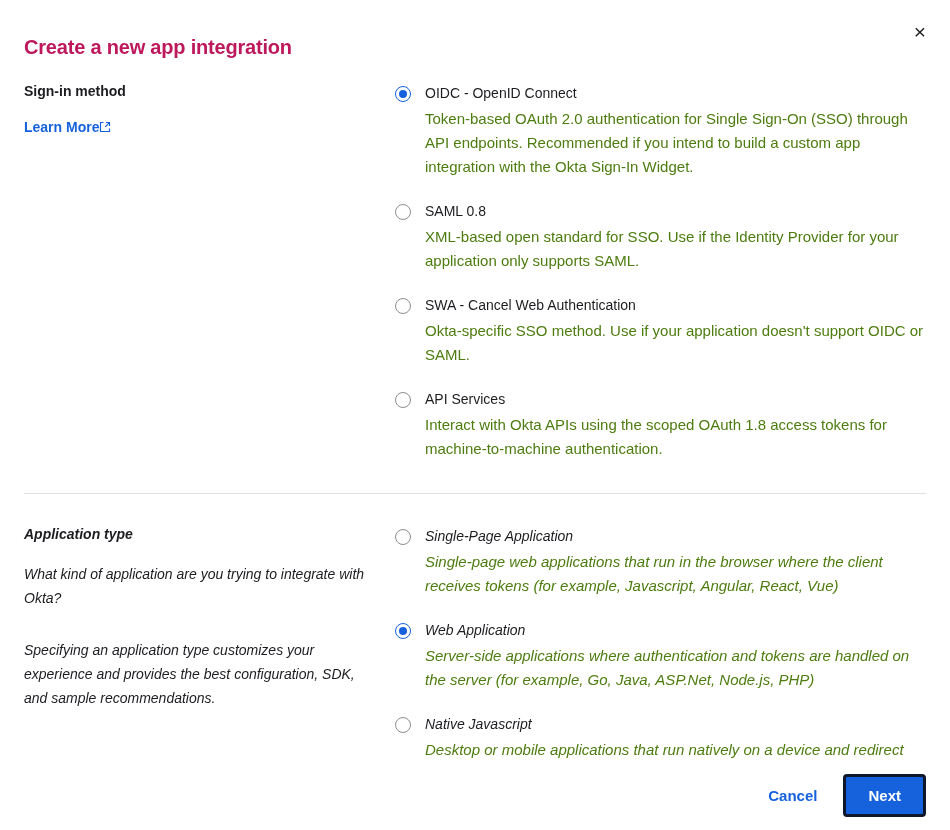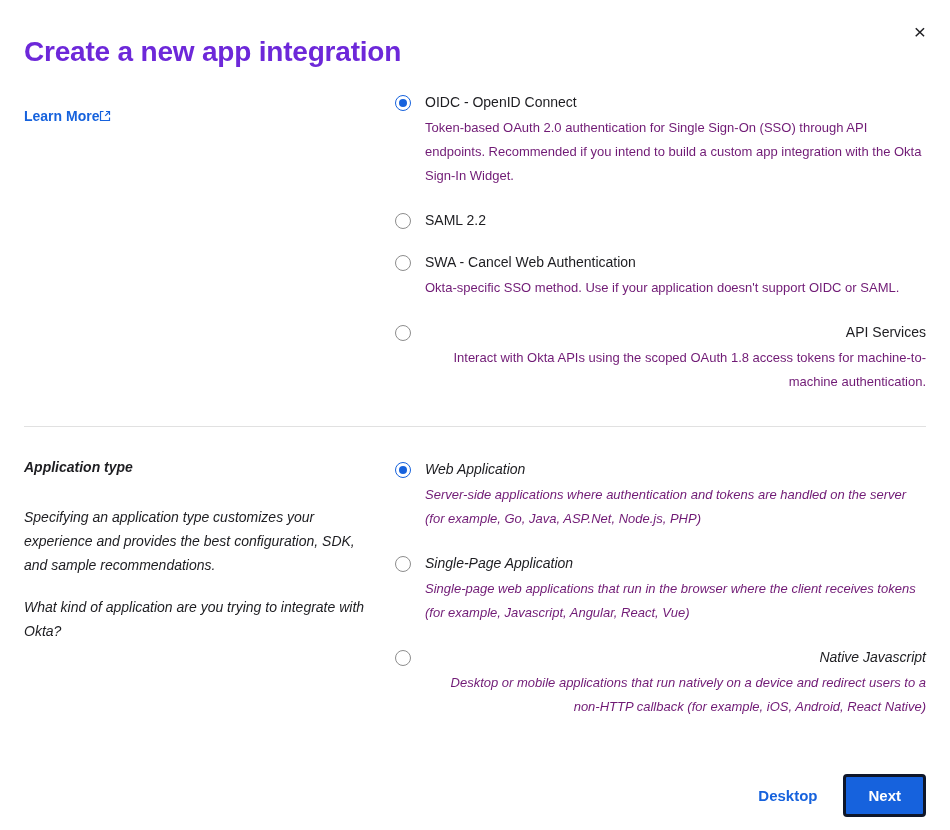--- a/index.html
+++ b/index.html
@@ -32,26 +32,26 @@
     background: transparent;
     color: #1d1d21;
     font-size: 21px;
     line-height: 32px;
     text-align: center;
     cursor: pointer;
     padding: 0;
     font-family: "Liberation Sans", sans-serif;
   }
   .dialog-title {
-    font-size: 28px;
+    font-size: 20px;
     font-weight: bold;
     letter-spacing: -0.2px;
     margin: 0;
     padding: 36px 0 0 24px;
-    color: #6d28d9;
+    color: #be185d;
   }
   .section {
     display: flex;
     padding: 0 24px;
   }
   .section-left {
     width: 371px;
     flex: 0 0 371px;
     padding-right: 24px;
   }
@@ -94,21 +94,21 @@
   .learn-more .ext-icon svg { display: block; }
 
   .sign-in-section { margin-top: 22px; }
 
   .radio-row {
     display: flex;
     align-items: flex-start;
     margin-bottom: 22px;
     cursor: pointer;
   }
-  .radio-row:last-child { margin-bottom: 0; text-align: right; }
+  .radio-row:last-child { margin-bottom: 0; }
   .radio {
     flex: 0 0 16px;
     width: 16px;
     height: 16px;
     border-radius: 50%;
     border: 1px solid #8d8d8d;
     background: #ffffff;
     margin-top: 3px;
     margin-right: 14px;
     position: relative;
@@ -129,22 +129,22 @@
     background: #1662dd;
   }
   .radio-text { flex: 1 1 auto; }
   .radio-title {
     font-size: 14px;
     color: #1d1d21;
     line-height: 20px;
     margin: 0;
   }
   .radio-desc {
-    font-size: 13px;
-    color: #701a75;
+    font-size: 15px;
+    color: #4d7c0f;
     line-height: 24px;
     margin: 4px 0 0 0;
     max-width: 505px;
   }
   .divider {
     height: 1px;
     background: #e1e1e1;
     margin: 32px 24px 0 24px;
   }
   .app-type-section { margin-top: 30px; font-style: italic; }
@@ -188,20 +188,21 @@
 <body>
 
 <div class="dialog">
 
   <button class="close-btn">×</button>
 
   <h1 class="dialog-title">Create a new app integration</h1>
 
   <div class="section sign-in-section">
     <div class="section-left">
+      <p class="section-label">Sign-in method</p>
       <a class="learn-more">
         <span>Learn More</span>
         <span class="ext-icon">
           <svg width="12" height="12" viewBox="0 0 12 12" fill="none" xmlns="http://www.w3.org/2000/svg">
             <path d="M4.5 1.5H1.5V10.5H10.5V7.5" stroke="#1662dd" stroke-width="1.2" fill="none"></path>
             <path d="M7 1.5H10.5V5" stroke="#1662dd" stroke-width="1.2" fill="none"></path>
             <path d="M10.4 1.6L6.2 5.8" stroke="#1662dd" stroke-width="1.2" fill="none"></path>
           </svg>
         </span>
       </a>
@@ -212,21 +213,22 @@
         <span class="radio checked"></span>
         <span class="radio-text">
           <p class="radio-title">OIDC - OpenID Connect</p>
           <p class="radio-desc">Token-based OAuth 2.0 authentication for Single Sign-On (SSO) through API endpoints. Recommended if you intend to build a custom app integration with the Okta Sign-In Widget.</p>
         </span>
       </div>
 
       <div class="radio-row">
         <span class="radio"></span>
         <span class="radio-text">
-          <p class="radio-title">SAML 2.2</p>
+          <p class="radio-title">SAML 0.8</p>
+          <p class="radio-desc">XML-based open standard for SSO. Use if the Identity Provider for your application only supports SAML.</p>
         </span>
       </div>
 
       <div class="radio-row">
         <span class="radio"></span>
         <span class="radio-text">
           <p class="radio-title">SWA - Cancel Web Authentication</p>
           <p class="radio-desc">Okta-specific SSO method. Use if your application doesn't support OIDC or SAML.</p>
         </span>
       </div>
@@ -240,50 +242,50 @@
       </div>
 
     </div>
   </div>
 
   <div class="divider"></div>
 
   <div class="section app-type-section">
     <div class="section-left">
       <p class="section-label">Application type</p>
+      <p class="section-desc">What kind of application are you trying to integrate with Okta?</p>
       <p class="section-desc second">Specifying an application type customizes your experience and provides the best configuration, SDK, and sample recommendations.</p>
-      <p class="section-desc">What kind of application are you trying to integrate with Okta?</p>
     </div>
     <div class="section-right">
+
+      <div class="radio-row">
+        <span class="radio"></span>
+        <span class="radio-text">
+          <p class="radio-title">Single-Page Application</p>
+          <p class="radio-desc">Single-page web applications that run in the browser where the client receives tokens (for example, Javascript, Angular, React, Vue)</p>
+        </span>
+      </div>
 
       <div class="radio-row">
         <span class="radio checked"></span>
         <span class="radio-text">
           <p class="radio-title">Web Application</p>
           <p class="radio-desc">Server-side applications where authentication and tokens are handled on the server (for example, Go, Java, ASP.Net, Node.js, PHP)</p>
         </span>
       </div>
 
       <div class="radio-row">
         <span class="radio"></span>
         <span class="radio-text">
-          <p class="radio-title">Single-Page Application</p>
-          <p class="radio-desc">Single-page web applications that run in the browser where the client receives tokens (for example, Javascript, Angular, React, Vue)</p>
-        </span>
-      </div>
-
-      <div class="radio-row">
-        <span class="radio"></span>
-        <span class="radio-text">
           <p class="radio-title">Native Javascript</p>
           <p class="radio-desc">Desktop or mobile applications that run natively on a device and redirect users to a non-HTTP callback (for example, iOS, Android, React Native)</p>
         </span>
       </div>
 
     </div>
   </div>
 
   <div class="footer">
-    <button class="btn-cancel">Desktop</button>
+    <button class="btn-cancel">Cancel</button>
     <button class="btn-next">Next</button>
   </div>
 
 </div>
 
 </body></html>

